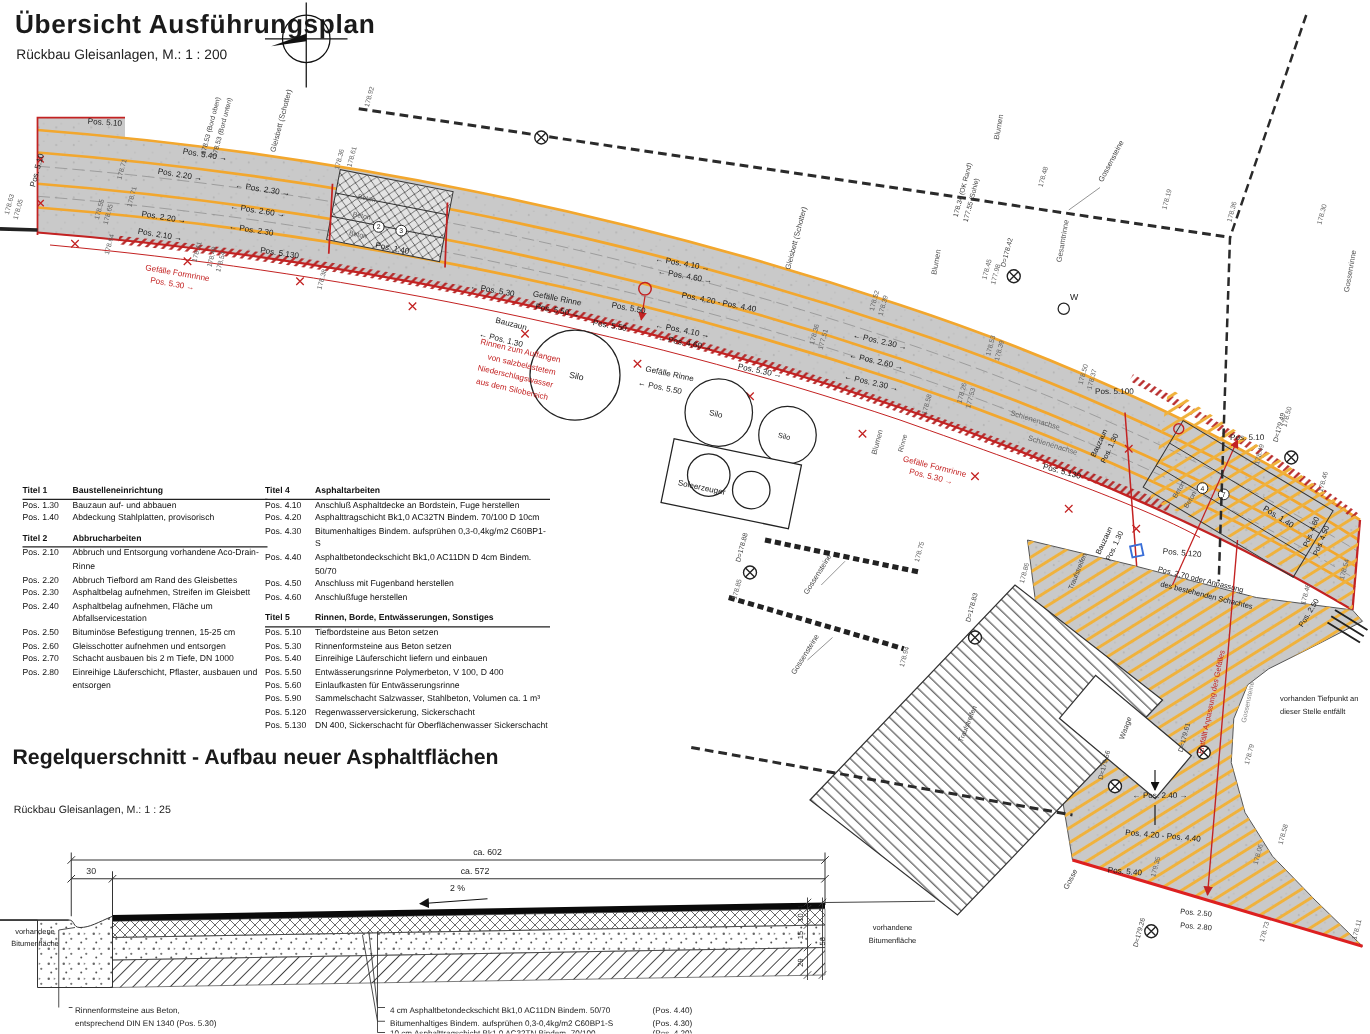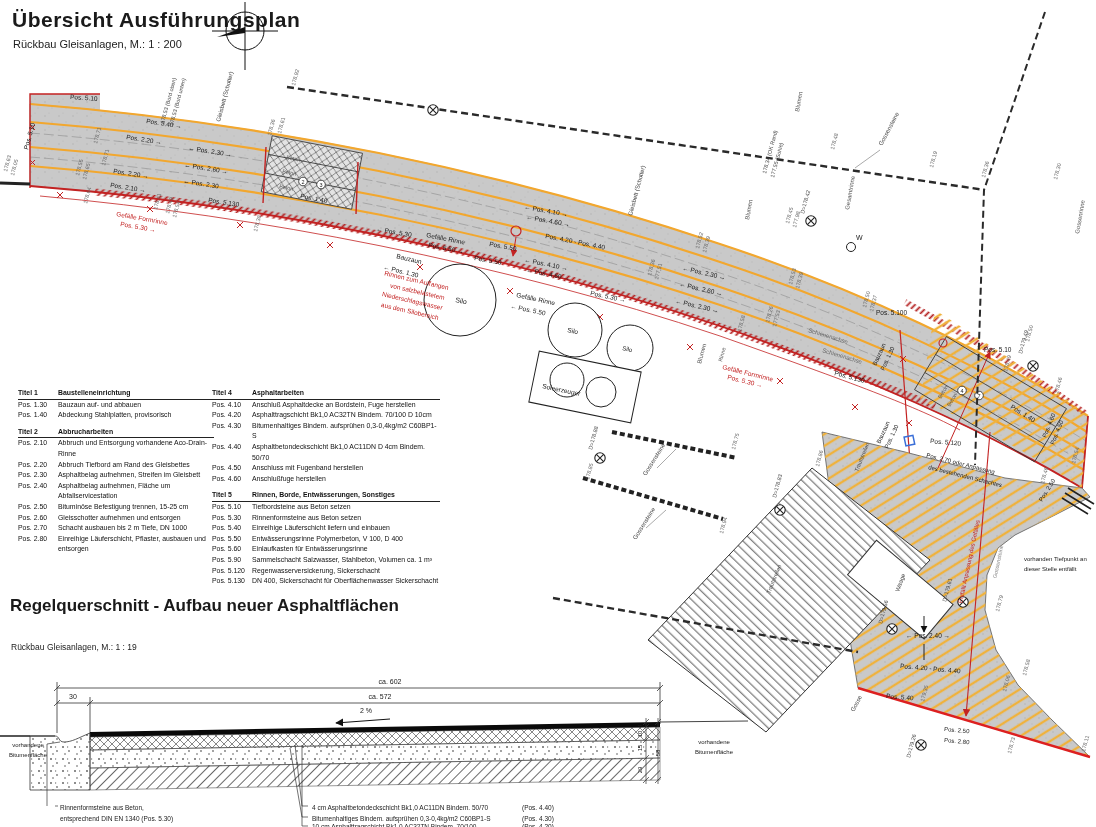--- a/index.html
+++ b/index.html
@@ -22,21 +22,21 @@
   .lbl{font-family:"Liberation Sans", sans-serif;}
 </style>
 </head>
 <body>
 
 <div id="canvas">
 
   <div class="abs" id="plan-title">Übersicht Ausführungsplan</div>
   <div class="abs" id="plan-subtitle">Rückbau Gleisanlagen, M.: 1 : 200</div>
   <div class="abs" id="sec2-title">Regelquerschnitt - Aufbau neuer Asphaltflächen</div>
-  <div class="abs" id="sec2-subtitle">Rückbau Gleisanlagen, M.: 1 : 19</div>
+  <div class="abs" id="sec2-subtitle">Rückbau Gleisanlagen, M.: 1 : 25</div>
 
   <div class="legend-col" id="legend-col-0">
       <div class="lg-head">
         <span class="lg-pos">Titel 1</span>
         <span class="lg-txt">Baustelleneinrichtung</span>
       </div>
       <div class="lg-row">
         <span class="lg-pos">Pos. 1.30</span>
         <span class="lg-txt">Bauzaun auf- und abbauen</span>
       </div>

